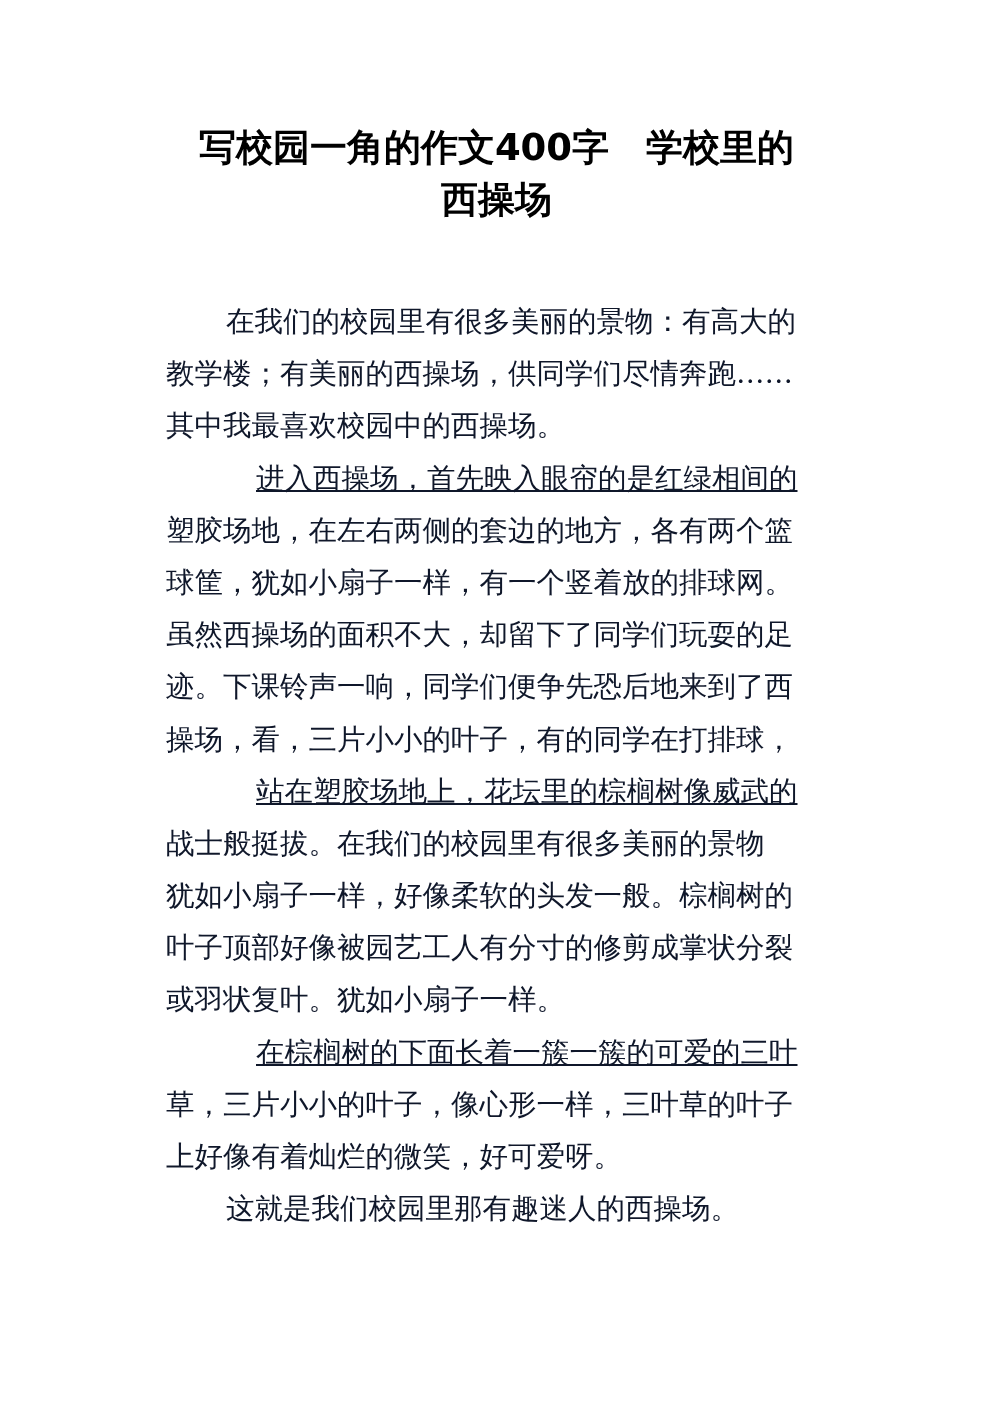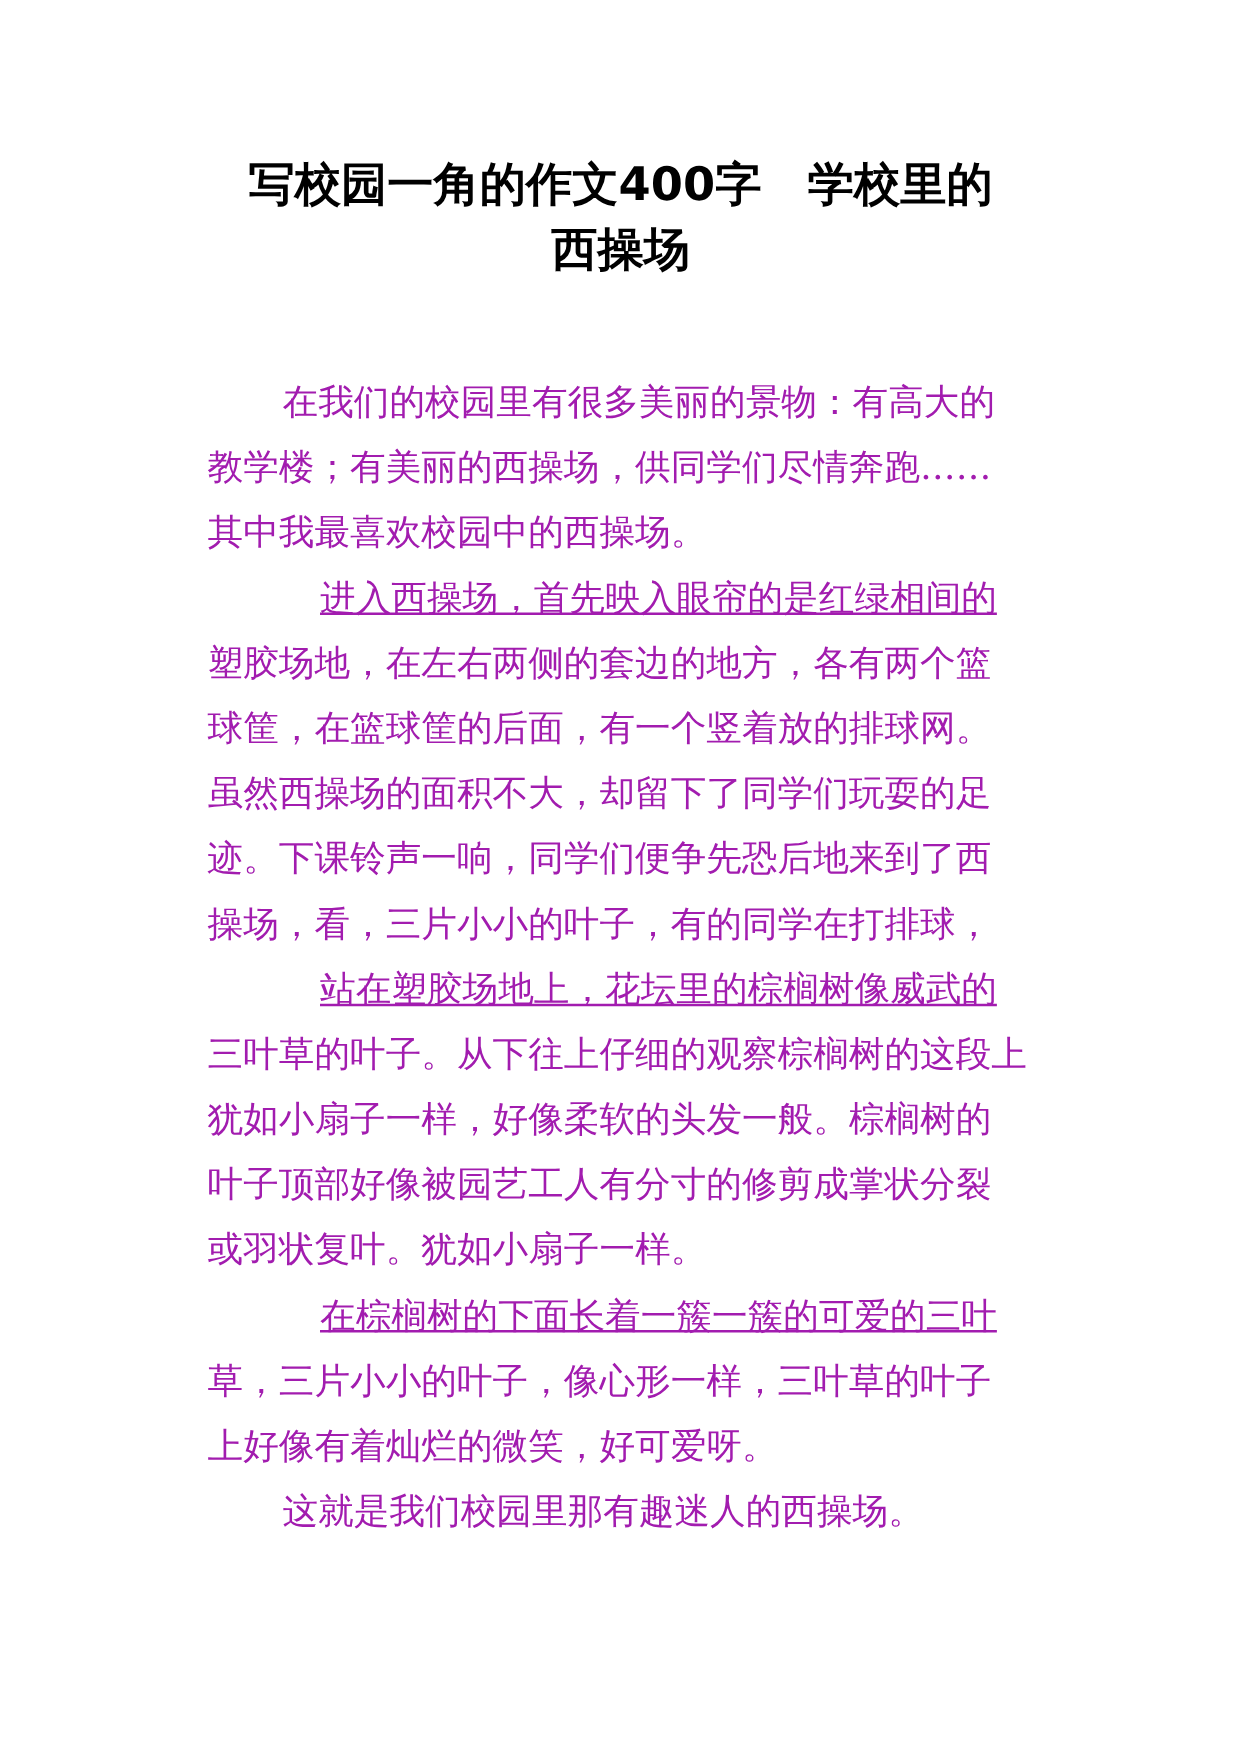--- a/index.html
+++ b/index.html
@@ -8,21 +8,21 @@
     .title {
       position: absolute; left: 150px; top: 122px; width: 693px;
       text-align: center; font-family: "DejaVu Sans", "Liberation Sans", sans-serif;
       font-weight: bold; font-size: 37px; line-height: 52px; color: #000;
       margin: 0;
     }
     .title-line { display: block; white-space: nowrap; }
     .body {
       position: absolute; left: 166px; top: 296px; width: 664px;
       font-family: "DejaVu Serif", "Liberation Serif", serif;
-      font-size: 28.5px; line-height: 52.2px; color: #a21caf;
+      font-size: 28.5px; line-height: 52.2px; color: #0f172a;
     }
     .line { display: block; white-space: nowrap; height: 52.2px; }
     .ind2 { padding-left: 60px; }
     .ind3 { padding-left: 90px; text-decoration: underline; }
   </style>
 </head>
 <body>
 
 <div class="page">
   <h1 class="title">
@@ -32,28 +32,28 @@
 
   <div class="body">
     <div>
       <span class="line ind2">在我们的校园里有很多美丽的景物：有高大的</span>
       <span class="line">教学楼；有美丽的西操场，供同学们尽情奔跑……</span>
       <span class="line">其中我最喜欢校园中的西操场。</span>
     </div>
     <div>
       <span class="line ind3">进入西操场，首先映入眼帘的是红绿相间的</span>
       <span class="line">塑胶场地，在左右两侧的套边的地方，各有两个篮</span>
-      <span class="line">球筐，在篮球筐的后面，有一个竖着放的排球网。</span>
+      <span class="line">球筐，犹如小扇子一样，有一个竖着放的排球网。</span>
       <span class="line">虽然西操场的面积不大，却留下了同学们玩耍的足</span>
       <span class="line">迹。下课铃声一响，同学们便争先恐后地来到了西</span>
       <span class="line">操场，看，三片小小的叶子，有的同学在打排球，</span>
     </div>
     <div>
       <span class="line ind3">站在塑胶场地上，花坛里的棕榈树像威武的</span>
-      <span class="line">三叶草的叶子。从下往上仔细的观察棕榈树的这段上</span>
+      <span class="line">战士般挺拔。在我们的校园里有很多美丽的景物</span>
       <span class="line">犹如小扇子一样，好像柔软的头发一般。棕榈树的</span>
       <span class="line">叶子顶部好像被园艺工人有分寸的修剪成掌状分裂</span>
       <span class="line">或羽状复叶。犹如小扇子一样。</span>
     </div>
     <div>
       <span class="line ind3">在棕榈树的下面长着一簇一簇的可爱的三叶</span>
       <span class="line">草，三片小小的叶子，像心形一样，三叶草的叶子</span>
       <span class="line">上好像有着灿烂的微笑，好可爱呀。</span>
     </div>
     <div>

